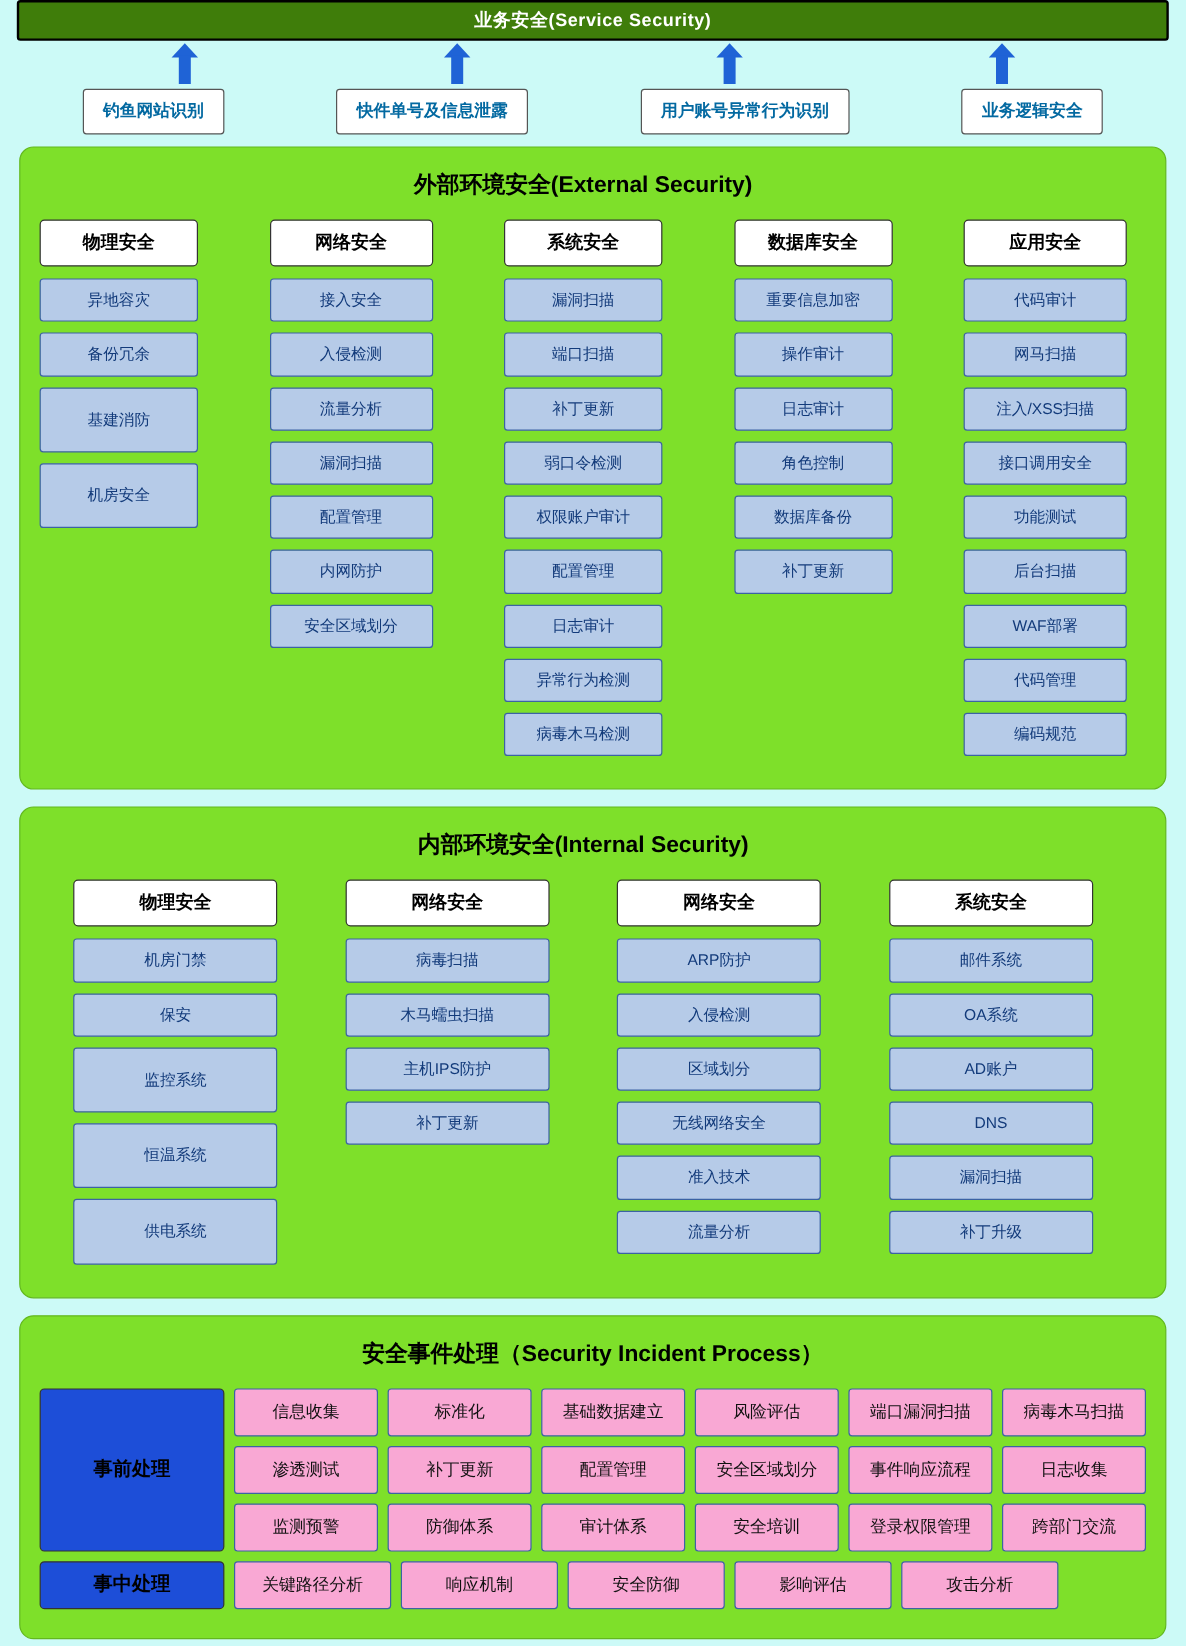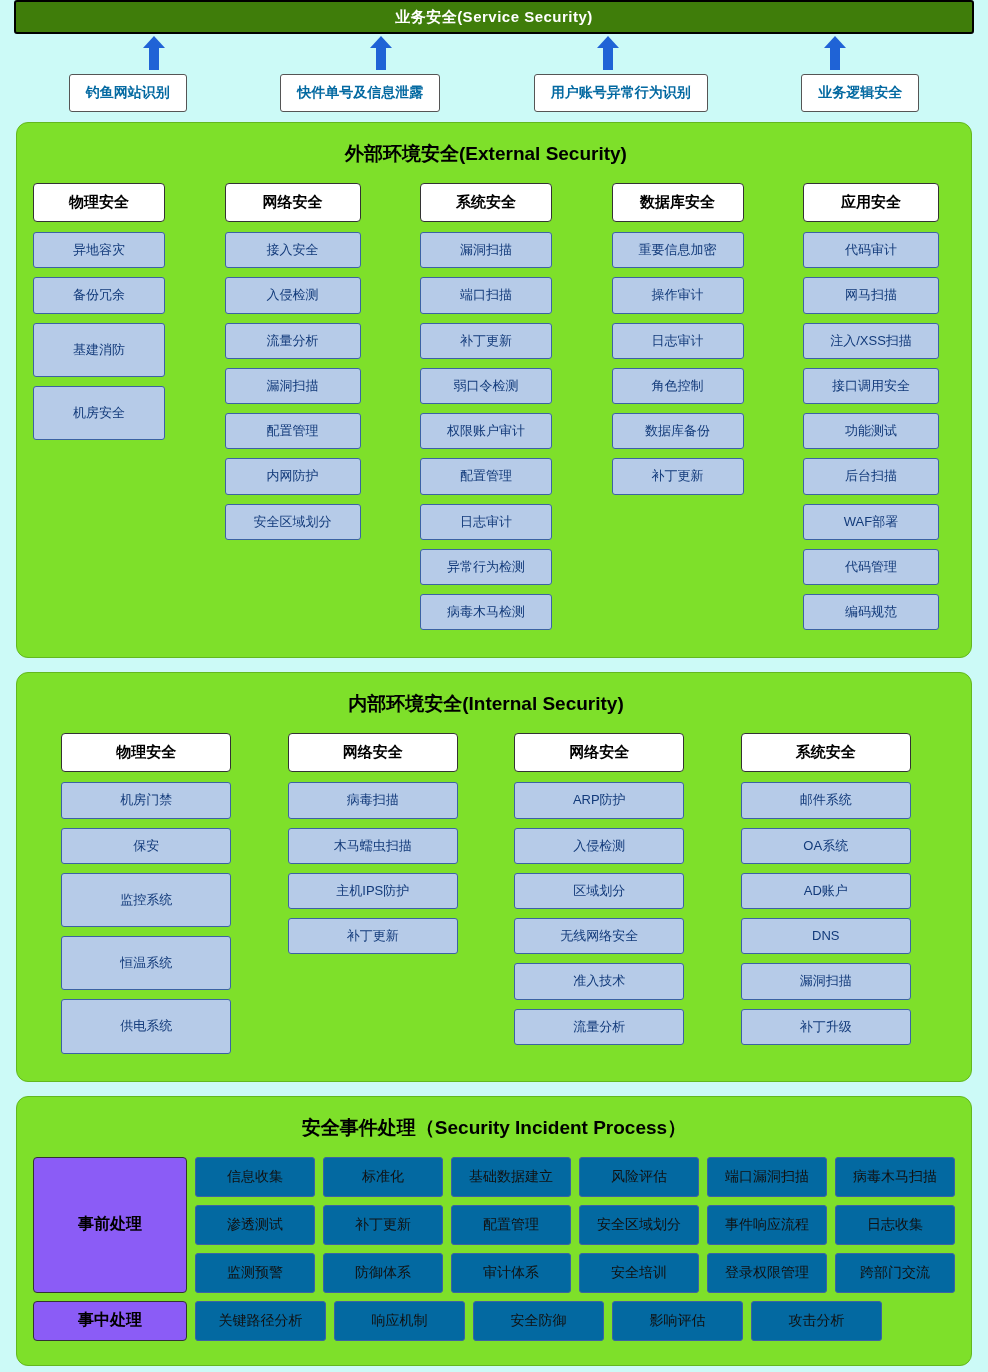--- a/index.html
+++ b/index.html
@@ -160,21 +160,21 @@
     border-radius: 12px;
     padding: 12px 16px 16px 16px;
     box-sizing: border-box;
   }
   .inc-row {
     display: flex;
     align-items: stretch;
     margin-bottom: 8px;
   }
   .inc-label {
-    background: #8b5cf6;
+    background: #1d4ed8;
     border: 1px solid #333;
     border-radius: 4px;
     font-weight: bold;
     font-size: 16px;
     color: #000;
     width: 152px;
     min-width: 152px;
     display: flex;
     align-items: center;
     justify-content: center;
@@ -185,21 +185,21 @@
     flex-direction: column;
     flex: 1;
   }
   .inc-line {
     display: flex;
     margin-bottom: 8px;
   }
   .inc-line:last-child { margin-bottom: 0; }
   .inc-cell {
     flex: 1;
-    background: #0369a1;
+    background: #f9a8d4;
     border: 1px solid #3c63a3;
     border-radius: 3px;
     color: #111;
     font-size: 14px;
     text-align: center;
     padding: 10px 4px;
     margin-right: 8px;
     white-space: nowrap;
   }
   .inc-cell:last-child { margin-right: 0; }

